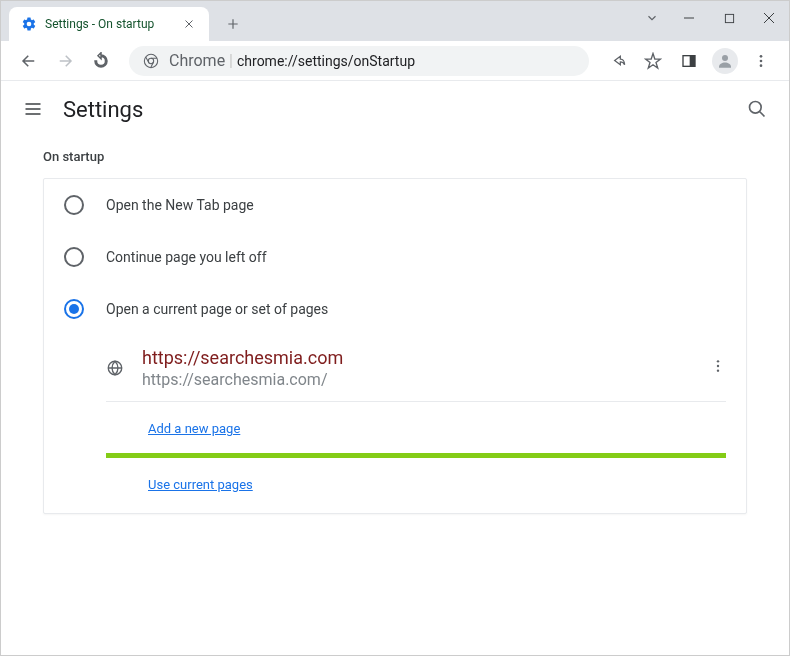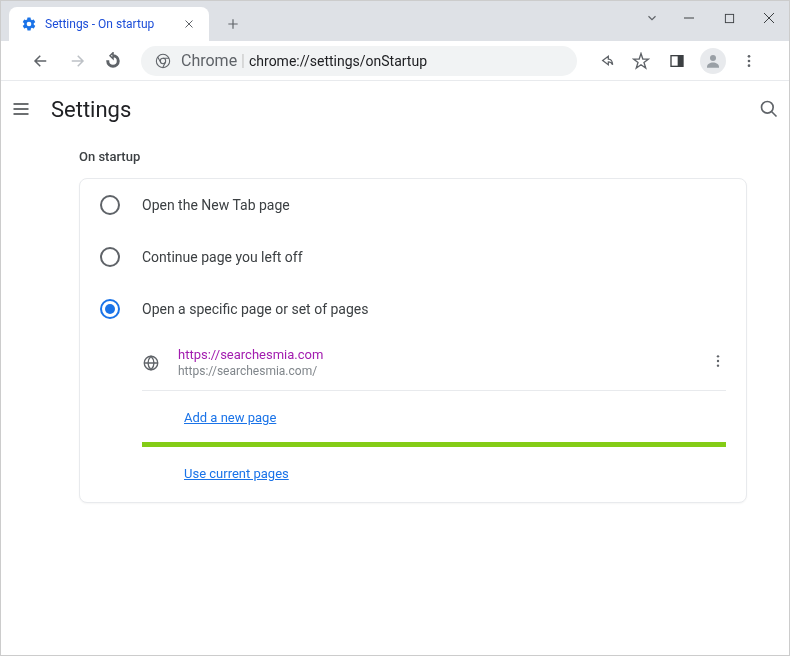--- a/index.html
+++ b/index.html
@@ -1,60 +1,60 @@
 <!DOCTYPE html>
 <html><head>
 <meta charset="utf-8">
 <style>
 * { margin: 0; padding: 0; box-sizing: border-box; font-family: 'Segoe UI', Roboto, Arial, sans-serif; }
 body { width: 790px; height: 656px; background: #fff; position: relative; overflow: hidden; border: 1px solid #ccc; }
 
 .titlebar { height: 40px; background: #dee1e6; display: flex; align-items: flex-end; padding: 0 8px 0 8px; }
 .tab { background: #fff; height: 34px; border-radius: 8px 8px 0 0; display: flex; align-items: center; padding: 0 12px; gap: 8px; min-width: 200px; position: relative; }
 .tab-icon { width: 16px; height: 16px; display: flex; align-items: center; justify-content: center; }
-.tab-title { font-size: 12px; color: #1d4ed8; flex: 1; }
+.tab-title { font-size: 12px; color: #14532d; flex: 1; }
 .tab-close { width: 16px; height: 16px; display: flex; align-items: center; justify-content: center; color: #5f6368; cursor: pointer; }
 .new-tab { margin-left: 10px; width: 28px; height: 28px; display: flex; align-items: center; justify-content: center; color: #5f6368; cursor: pointer; margin-bottom: 3px; }
 .window-controls { position: absolute; right: 0; top: 0; display: flex; align-items: center; height: 34px; }
 .wc-btn { width: 40px; height: 30px; display: flex; align-items: center; justify-content: center; color: #3c4043; cursor: pointer; }
 .chevron-down { width: 34px; display: flex; align-items: center; justify-content: center; }
 
-.toolbar { height: 40px; background: #fff; border-bottom: 1px solid #e8eaed; display: flex; align-items: center; padding: 0 24px; gap: 4px; }
+.toolbar { height: 40px; background: #fff; border-bottom: 1px solid #e8eaed; display: flex; align-items: center; padding: 0 12px; gap: 4px; }
 .nav-btn { width: 32px; height: 32px; display: flex; align-items: center; justify-content: center; color: #5f6368; cursor: pointer; border-radius: 50%; }
 .nav-btn.disabled { color: #bdc1c6; cursor: default; }
 .omnibox { flex: 1; height: 30px; background: #f1f3f4; border-radius: 15px; display: flex; align-items: center; padding: 0 14px; gap: 10px; margin: 0 8px; }
 .omnibox-icon { color: #5f6368; display: flex; }
 .omnibox-text { font-size: 14px; color: #202124; }
 .omnibox-prefix { color: #5f6368; }
 .omnibox-sep { color: #c8c8c8; }
 .toolbar-actions { display: flex; gap: 4px; align-items: center; }
 .action-btn { width: 32px; height: 32px; display: flex; align-items: center; justify-content: center; color: #5f6368; cursor: pointer; border-radius: 50%; }
 .avatar { width: 26px; height: 26px; border-radius: 50%; background: #e8eaed; display: flex; align-items: center; justify-content: center; color: #5f6368; }
 
-.app-header { height: 56px; display: flex; align-items: center; padding: 0 0; }
+.app-header { height: 56px; display: flex; align-items: center; padding: 0 12px; }
 .menu-btn { width: 40px; height: 40px; display: flex; align-items: center; justify-content: center; color: #5f6368; cursor: pointer; }
 .app-title { font-size: 22px; color: #202124; margin-left: 10px; font-weight: 400; }
 .search-btn { margin-left: auto; width: 40px; height: 40px; display: flex; align-items: center; justify-content: center; color: #5f6368; cursor: pointer; }
 
-.content { padding: 12px 42px 0 42px; margin-left: 36px; }
+.content { padding: 12px 42px 0 42px; }
 .section-title { font-size: 13px; color: #3c4043; margin-bottom: 14px; font-weight: 500; }
-.card { border: 1px solid #e8eaed; border-radius: 8px; box-shadow: 0 1px 2px rgba(0,0,0,0.04); background: #fff; }
+.card { border: 1px solid #e8eaed; border-radius: 2px; box-shadow: 0 1px 2px rgba(0,0,0,0.04); background: #fff; }
 .option { display: flex; align-items: center; padding: 16px 20px; gap: 22px; }
 .option + .option { }
 .option-label { font-size: 14px; color: #3c4043; }
 .radio { width: 20px; height: 20px; border: 2px solid #5f6368; border-radius: 50%; display: flex; align-items: center; justify-content: center; flex-shrink: 0; }
 .radio.selected { border-color: #1a73e8; }
 .radio.selected::after { content: ''; width: 10px; height: 10px; background: #1a73e8; border-radius: 50%; }
 
 .pages-section { padding: 0 20px 4px 62px; }
 .page-entry { display: flex; align-items: center; padding: 12px 0; border-bottom: 1px solid #e8eaed; gap: 18px; }
 .globe-icon { color: #5f6368; display: flex; }
 .page-texts { flex: 1; }
-.page-title { font-size: 13px; color: #a21caf; }
-.page-url { font-size: 12px; color: #80868b; margin-top: 2px; }
+.page-title { font-size: 18px; color: #7f1d1d; }
+.page-url { font-size: 16px; color: #80868b; margin-top: 2px; }
 .more-btn { color: #5f6368; cursor: pointer; }
 .link-row { padding: 16px 0; }
 .link-row + .link-row { border-top: 5px solid #84cc16; }
 .link-text { font-size: 13px; color: #1a73e8; cursor: pointer; margin-left: 42px; text-decoration: underline; }
 </style>
 </head>
 <body>
 
 <div class="titlebar">
   <div class="tab">
@@ -183,21 +183,21 @@
     <div class="option">
       <div class="radio"></div>
       <div class="option-label">Open the New Tab page</div>
     </div>
     <div class="option">
       <div class="radio"></div>
       <div class="option-label">Continue page you left off</div>
     </div>
     <div class="option">
       <div class="radio selected"></div>
-      <div class="option-label">Open a specific page or set of pages</div>
+      <div class="option-label">Open a current page or set of pages</div>
     </div>
     <div class="pages-section">
       <div class="page-entry">
         <span class="globe-icon">
           <svg width="18" height="18" viewBox="0 0 24 24">
               <circle cx="12" cy="12" r="9" fill="none" stroke="#5f6368" stroke-width="1.8"></circle>
               <path fill="none" stroke="#5f6368" stroke-width="1.8" d="M3 12h18M12 3c2.5 2.5 4 5.5 4 9s-1.5 6.5-4 9c-2.5-2.5-4-5.5-4-9s1.5-6.5 4-9z"></path>
             </svg>
         </span>
         <div class="page-texts">

